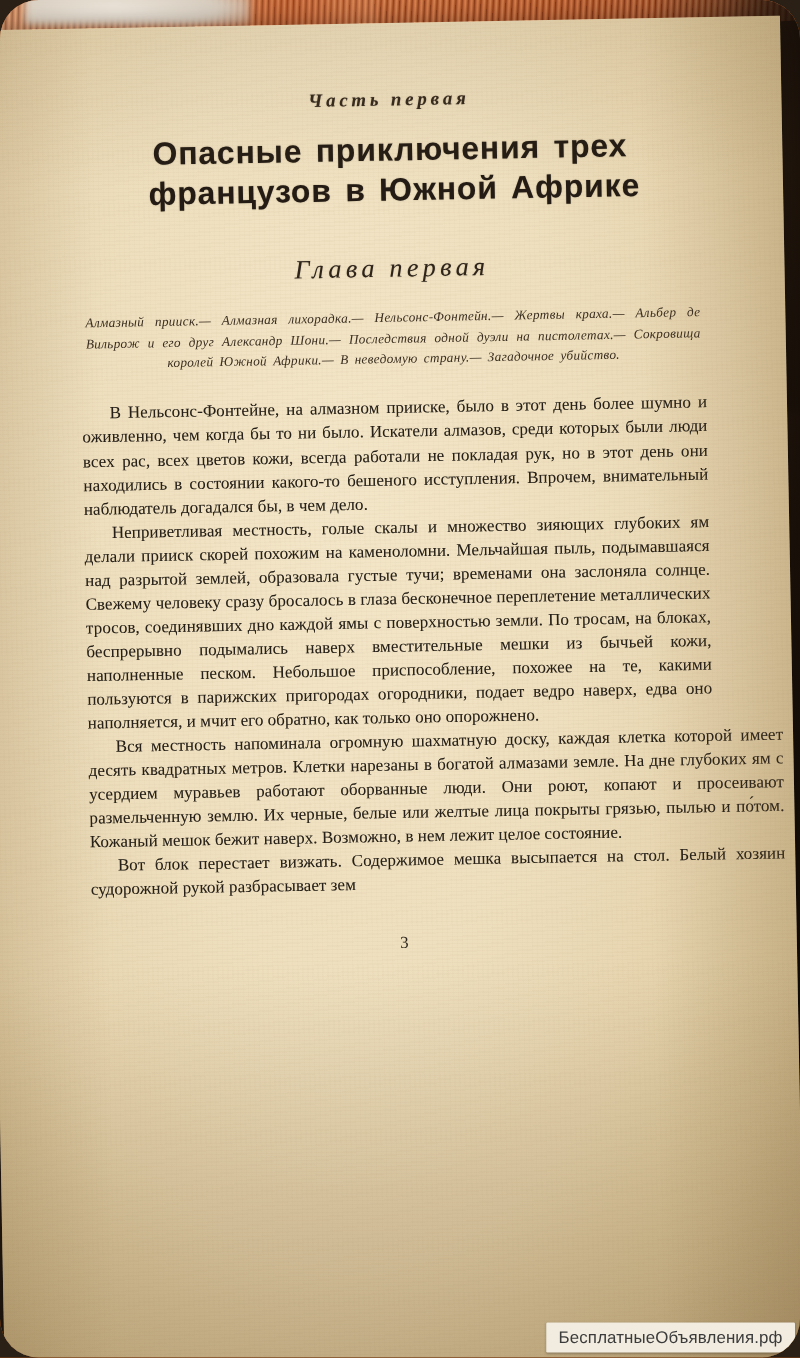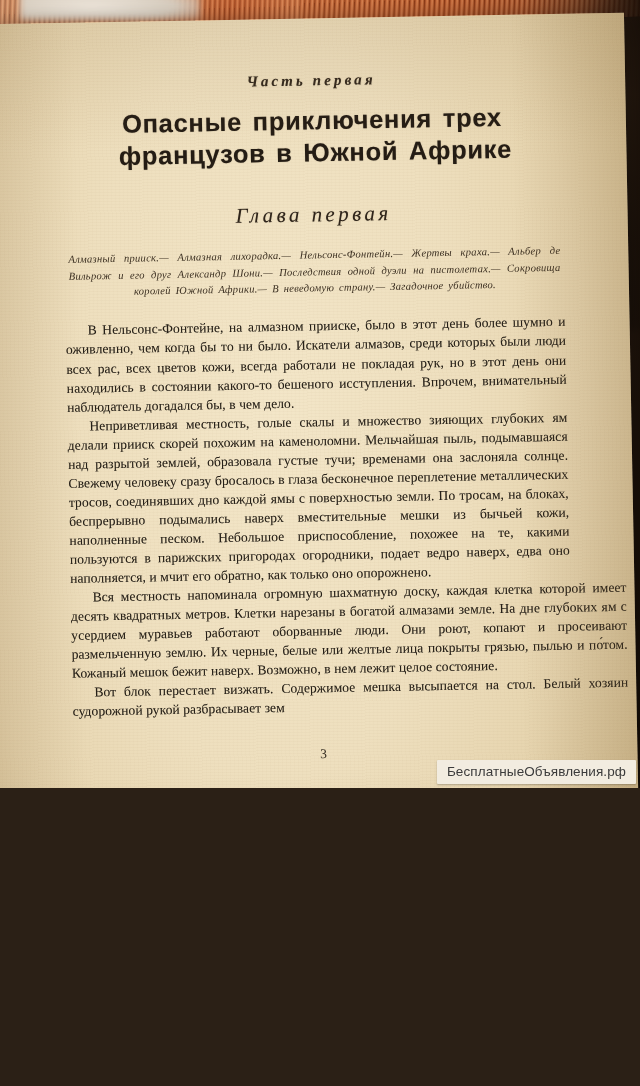--- a/index.html
+++ b/index.html
@@ -10,23 +10,24 @@
   body {
     width: 640px;
     height: 1086px;
     overflow: hidden;
     font-family: "Liberation Serif", serif;
   }
 
   #scan-photo {
     position: relative;
     width: 640px;
-    height: 788px;
+    height: 1086px;
     overflow: hidden;
     background: #f97316;
+    border-radius: 31px;
   }
 
   
   .bg-dark {
     position: absolute;
     inset: 0;
     background:
       linear-gradient(180deg, #2e2015 0%, #4a3422 6%, #5a4029 12%, #3b2a1b 30%, #2a1d12 60%, #241a11 100%);
   }
   .bg-corrugated {

